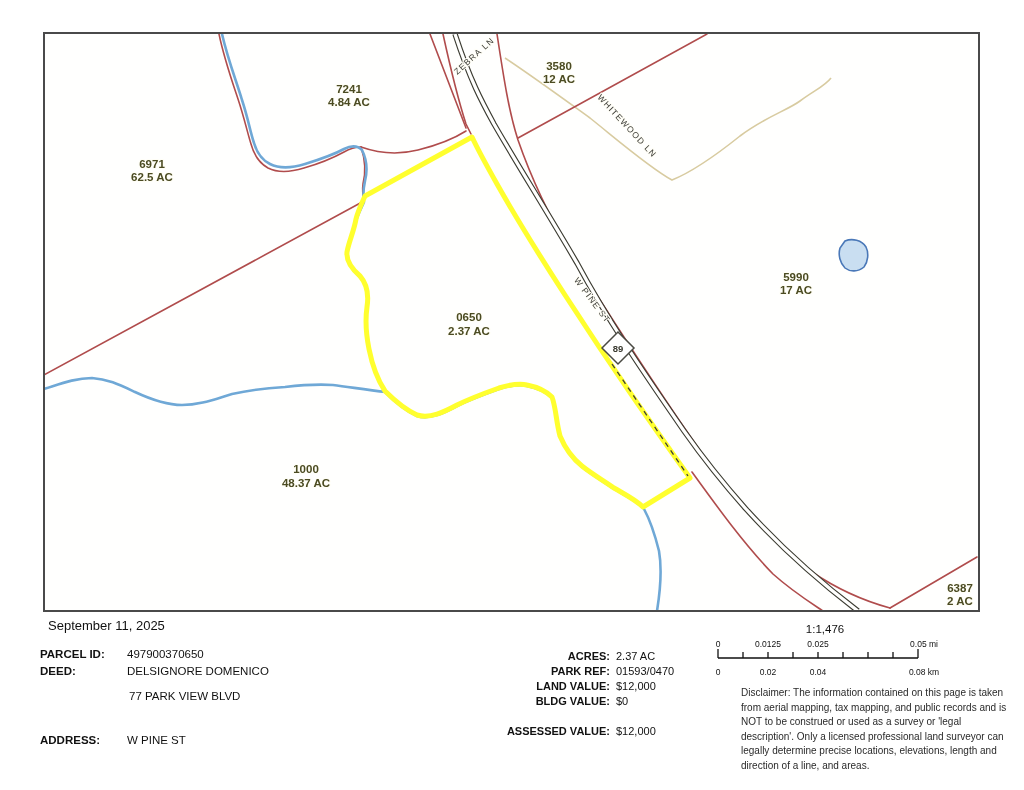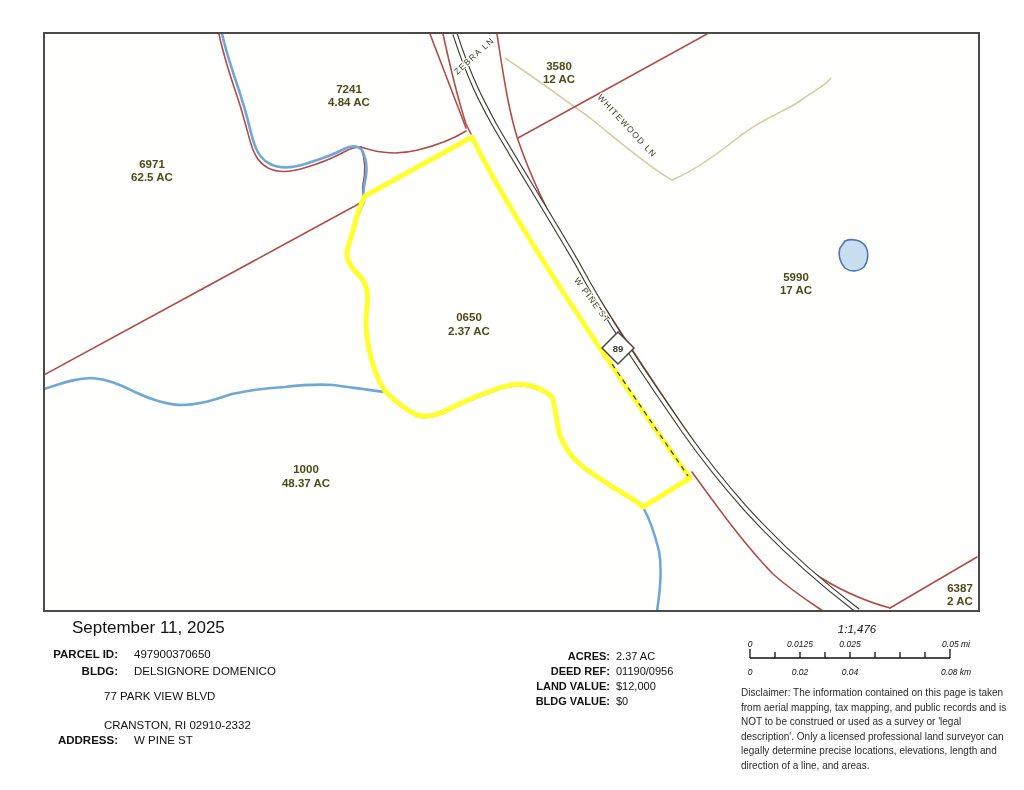--- a/index.html
+++ b/index.html
@@ -8,30 +8,30 @@
   .map{position:absolute;left:43px;top:32px;width:937px;height:580px;
        border:2px solid #4a4a4a;box-sizing:border-box;background:#fffffe;}
   .map svg{display:block;}
   
   .parcel-label{font-weight:bold;font-size:11.5px;fill:#4b4b22;text-anchor:middle;
                 paint-order:stroke;stroke:#fffef6;stroke-width:2.2px;}
   .street-label{font-size:8.5px;fill:#3c3c38;letter-spacing:1.2px;text-anchor:middle;
                 paint-order:stroke;stroke:#fffef6;stroke-width:2px;}
   .shield-num{font-size:9.5px;font-weight:bold;fill:#3a3a30;text-anchor:middle;}
   
-  .date{position:absolute;left:48px;top:618px;font-size:17px;margin-left:24px;}
+  .date{position:absolute;left:48px;top:618px;font-size:13px;}
   .title{position:absolute;left:271px;top:612px;width:300px;text-align:center;font-size:21px;}
   .info-row{position:absolute;left:40px;height:15px;font-size:11.5px;white-space:nowrap;}
-  .info-row .lbl{display:inline-block;width:78px;text-align:right;font-weight:bold;}
-  .info-row .val{margin-left:16px;}
-  .info-row .val.noLbl{margin-left:64px;}
+  .info-row .lbl{display:inline-block;width:78px;text-align:left;font-weight:bold;}
+  .info-row .val{margin-left:9px;}
+  .info-row .val.noLbl{margin-left:89px;}
   .val-row{position:absolute;left:300px;width:430px;height:15px;font-size:11px;white-space:nowrap;}
   .val-row .lbl{display:inline-block;width:310px;text-align:right;font-weight:bold;}
   .val-row .val{margin-left:6px;}
-  .scalebox{position:absolute;left:740px;top:613px;width:280px;height:72px;font-style:italic;}
+  .scalebox{position:absolute;left:708px;top:613px;width:280px;height:72px;}
   .scale-txt{font-size:8.5px;fill:#111;}
   .ratio-txt{font-size:11.5px;fill:#111;text-anchor:middle;}
   .disclaimer{position:absolute;left:741px;top:686px;width:272px;font-size:10px;
               line-height:1.45;color:#2a2a2a;}
 </style>
 </head>
 <body>
 
 <div class="page">
 
@@ -120,43 +120,43 @@
       </g>
     </svg>
   </div>
 
   <div class="date">September 11, 2025</div>
 
   <div class="info-row" style="top:648px">
     <span class="lbl">PARCEL ID:</span><span class="val">497900370650</span>
   </div>
   <div class="info-row" style="top:665px">
-    <span class="lbl">BLDG:</span><span class="val">DELSIGNORE DOMENICO</span>
+    <span class="lbl">DEED:</span><span class="val">DELSIGNORE DOMENICO</span>
   </div>
   <div class="info-row" style="top:690px">
     <span class="val noLbl">77 PARK VIEW BLVD</span>
-  </div>
-  <div class="info-row" style="top:719px">
-    <span class="val noLbl">CRANSTON, RI 02910-2332</span>
   </div>
   <div class="info-row" style="top:734px">
     <span class="lbl">ADDRESS:</span><span class="val">W PINE ST</span>
   </div>
 
   <div class="val-row" style="top:650px">
     <span class="lbl">ACRES:</span><span class="val">2.37 AC</span>
   </div>
   <div class="val-row" style="top:665px">
-    <span class="lbl">DEED REF:</span><span class="val">01190/0956</span>
+    <span class="lbl">PARK REF:</span><span class="val">01593/0470</span>
   </div>
   <div class="val-row" style="top:680px">
     <span class="lbl">LAND VALUE:</span><span class="val">$12,000</span>
   </div>
   <div class="val-row" style="top:695px">
     <span class="lbl">BLDG VALUE:</span><span class="val">$0</span>
+  </div>
+  <div class="val-row" style="top:725px">
+    <span class="lbl">ASSESSED VALUE:</span><span class="val">$12,000</span>
   </div>
 
   <div class="scalebox">
     <svg width="280" height="72" viewBox="740 613 280 72" xmlns="http://www.w3.org/2000/svg">
       <text class="ratio-txt" x="857" y="633">1:1,476</text>
       <g>
         <text class="scale-txt" x="750" y="647" text-anchor="middle">0</text>
         <text class="scale-txt" x="800" y="647" text-anchor="middle">0.0125</text>
         <text class="scale-txt" x="850" y="647" text-anchor="middle">0.025</text>
         <text class="scale-txt" x="956" y="647" text-anchor="middle">0.05 mi</text>

